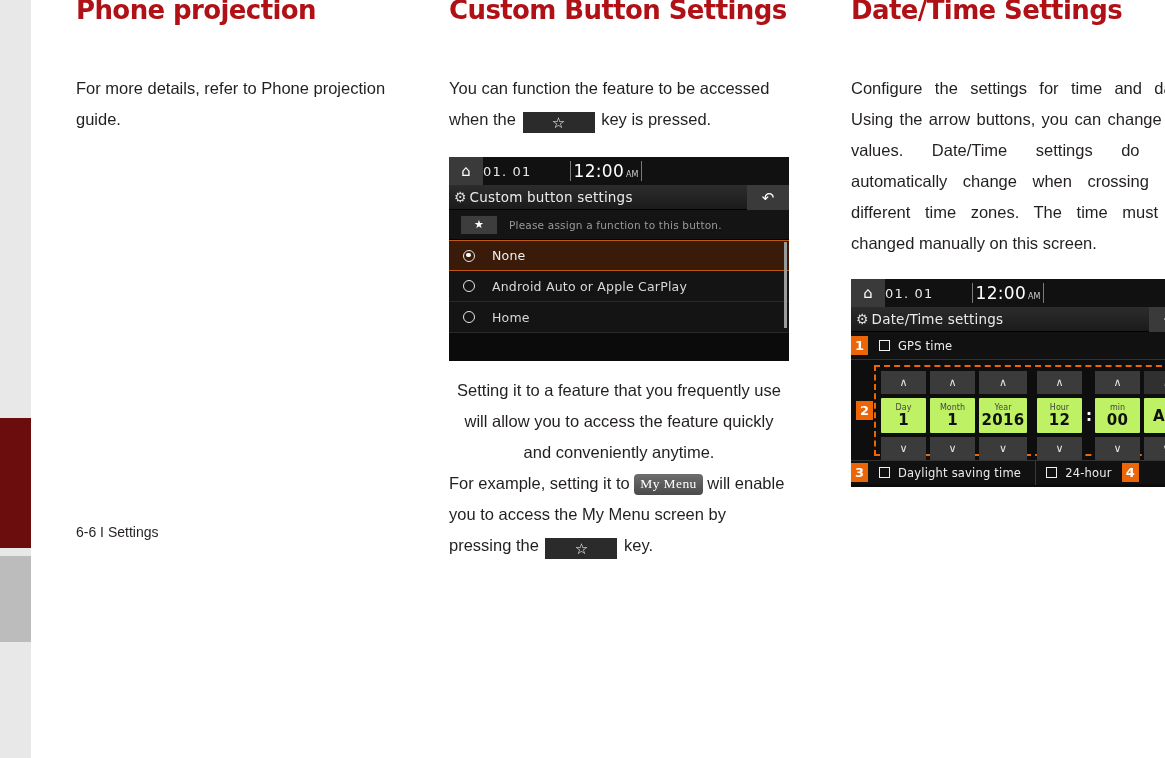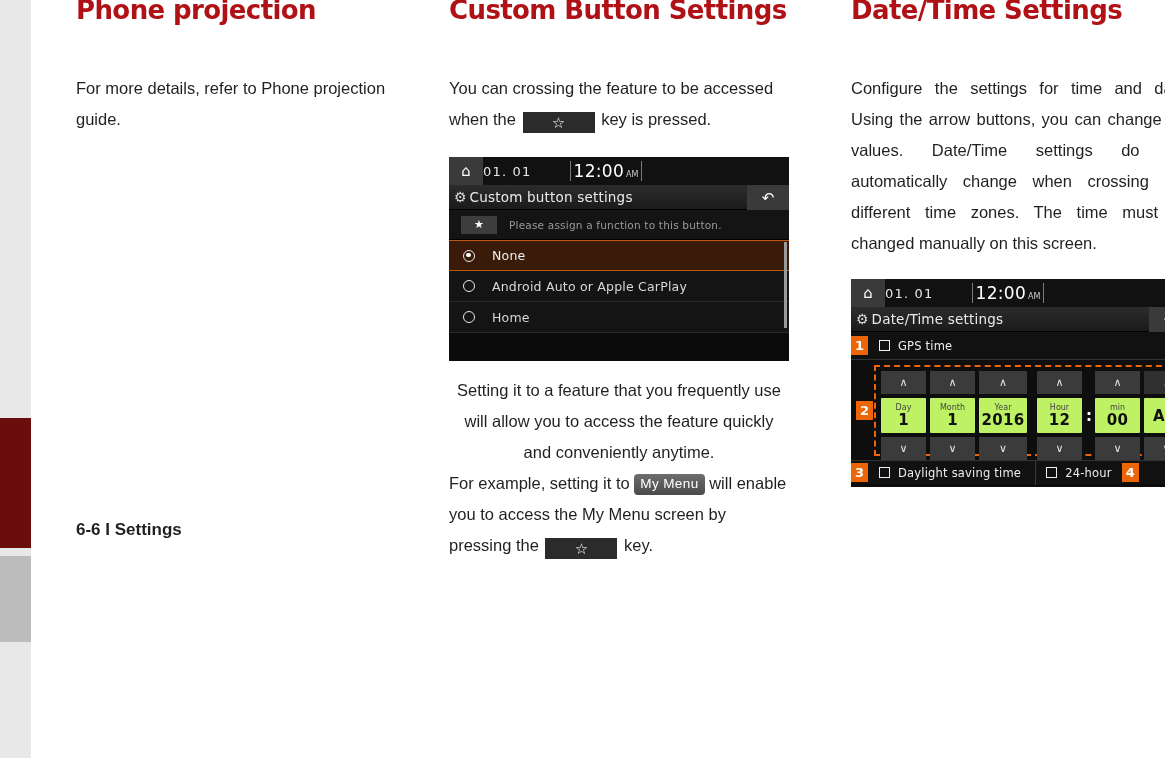--- a/index.html
+++ b/index.html
@@ -74,21 +74,21 @@
     margin: 0 2px;
   }
   .keycap .star { font-size: 15px; line-height: 21px; }
 
   .badge-key {
     display: inline-block;
     background: linear-gradient(#6e6e6e, #4a4a4a);
     color: #ffffff;
     border-radius: 4px;
     padding: 1px 6px 2px 6px;
-    font-family: Liberation Sans, sans-serif;
+    font-family: Liberation Serif, serif;
     font-size: 13.5px;
     line-height: 18px;
     vertical-align: 1px;
     letter-spacing: 0.4px;
   }
 
   
   .hu {
     position: relative;
     background: #0b0b0b;
@@ -280,23 +280,22 @@
   }
   .dt-divider {
     width: 1px; height: 24px; background: #3a3a3a;
     margin: 0 10px 0 14px;
   }
 
   
   .footer {
     position: absolute;
     left: 76px; bottom: 6px;
-    font-size: 17px;
+    font-size: 14px;
     color: #231f20;
-    font-weight: bold;
   }
 </style>
 </head>
 <body>
 
 <div class="page">
 
   <div class="edge-strip">
     <div class="edge-tab active"></div>
     <div class="edge-tab inactive"></div>
@@ -306,21 +305,21 @@
 
     <div class="col col-1">
       <h2 class="section-title">Phone projection</h2>
       <p class="body narrow">For more details, refer to Phone projection guide.</p>
     </div>
 
     <div class="col col-2">
       <h2 class="section-title">Custom Button Settings</h2>
 
       <p class="body" style="text-align:left;">
-        <span>You can crossing the feature to be accessed when the</span>
+        <span>You can function the feature to be accessed when the</span>
         <span class="keycap"><span class="star">☆</span></span>
         <span>key is pressed.</span>
       </p>
 
       <div class="hu hu-custom">
         <div class="hu-status">
           <div class="hu-home">⌂</div>
           <div class="hu-date-txt">01. 01</div>
           <div class="hu-clock">
             <span class="t">12:00</span>

